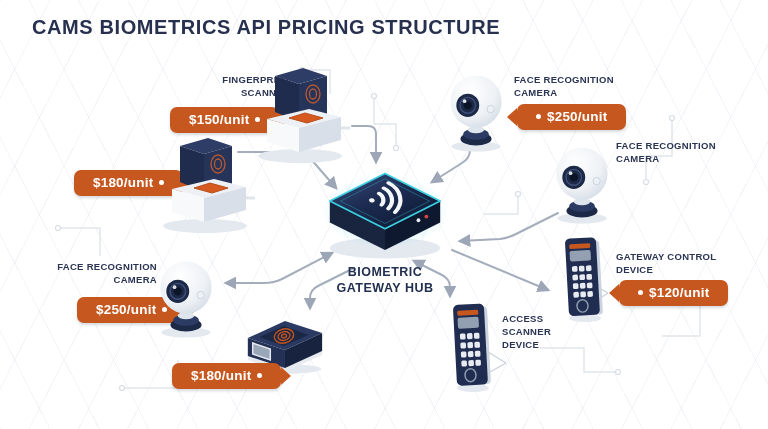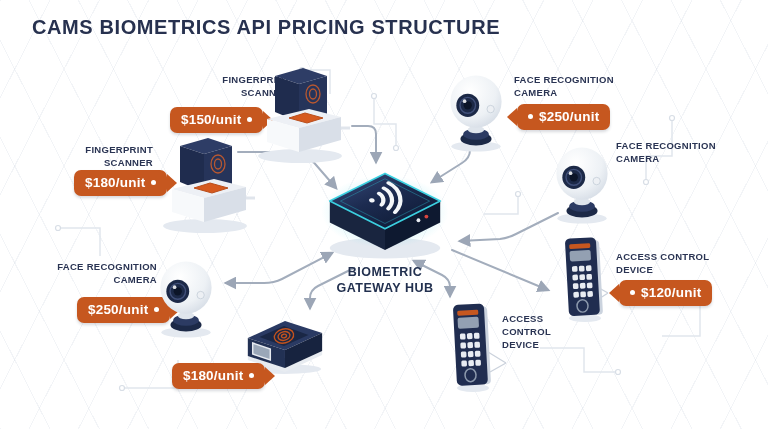--- a/index.html
+++ b/index.html
@@ -26,21 +26,21 @@
     line-height:1.35; letter-spacing:0.3px; white-space:pre-line;
   }
   .ra { text-align:right; }
   .hub-label {
     position:absolute; color:#22304F; font-weight:800; font-size:12.5px;
     line-height:1.3; letter-spacing:0.5px; text-align:center; white-space:pre-line;
   }
   .tag {
     position:absolute; display:flex; align-items:center; gap:6px;
     background:#C6571F; color:#ffffff; font-weight:700; font-size:13.5px;
-    letter-spacing:0.2px; padding:5px 11px 6px; border-radius:7px;
+    letter-spacing:0.2px; padding:5px 19px 6px; border-radius:7px;
     box-shadow:0 2px 3px rgba(40,50,70,0.18); white-space:nowrap;
   }
   .tag .dot { width:5px; height:5px; border-radius:50%; background:#ffffff; flex:none; }
   .tag.pr::after {
     content:""; position:absolute; left:100%; top:50%; margin-top:-9px;
     border:9px solid transparent; border-right:0; border-left:10px solid #C6571F;
   }
   .tag.pl::before {
     content:""; position:absolute; right:100%; top:50%; margin-top:-9px;
     border:9px solid transparent; border-left:0; border-right:10px solid #C6571F;
@@ -246,22 +246,20 @@
   <svg class="dev n-c1-dev" viewBox="0 0 70 90" preserveAspectRatio="none">
       <use href="#sym-cam"></use>
     </svg>
   <div class="dev-label n-c1-label">FACE RECOGNITION
 CAMERA</div>
   <div class="tag pl n-c1-tag">
     <span class="dot"></span>
     <span>$250/unit</span>
   </div>
 
-  <div class="dev-label ra n-s2-label">FINGERPRINT
-SCANNER</div>
   <div class="tag pr n-s2-tag">
     <span>$180/unit</span>
     <span class="dot"></span>
   </div>
   <svg class="dev n-s2-dev" viewBox="0 0 105 100" preserveAspectRatio="none">
       <use href="#sym-scanner"></use>
     </svg>
 
   <svg class="dev n-c2-dev" viewBox="0 0 70 90" preserveAspectRatio="none">
       <use href="#sym-cam"></use>
@@ -290,25 +288,25 @@
     </svg>
   <div class="tag pr n-flat-tag">
     <span>$180/unit</span>
     <span class="dot"></span>
   </div>
 
   <svg class="dev n-a1-dev" viewBox="0 0 46 92" preserveAspectRatio="none">
       <use href="#sym-access"></use>
     </svg>
   <div class="dev-label n-a1-label">ACCESS
-CONTROL
+SCANNER
 DEVICE</div>
 
   <svg class="dev n-a2-dev" viewBox="0 0 46 92" preserveAspectRatio="none">
       <use href="#sym-access"></use>
     </svg>
-  <div class="dev-label n-a2-label">ACCESS CONTROL
+  <div class="dev-label n-a2-label">GATEWAY CONTROL
 DEVICE</div>
   <div class="tag pl n-a2-tag">
     <span class="dot"></span>
     <span>$120/unit</span>
   </div>
 </div>
 
 </body></html>

